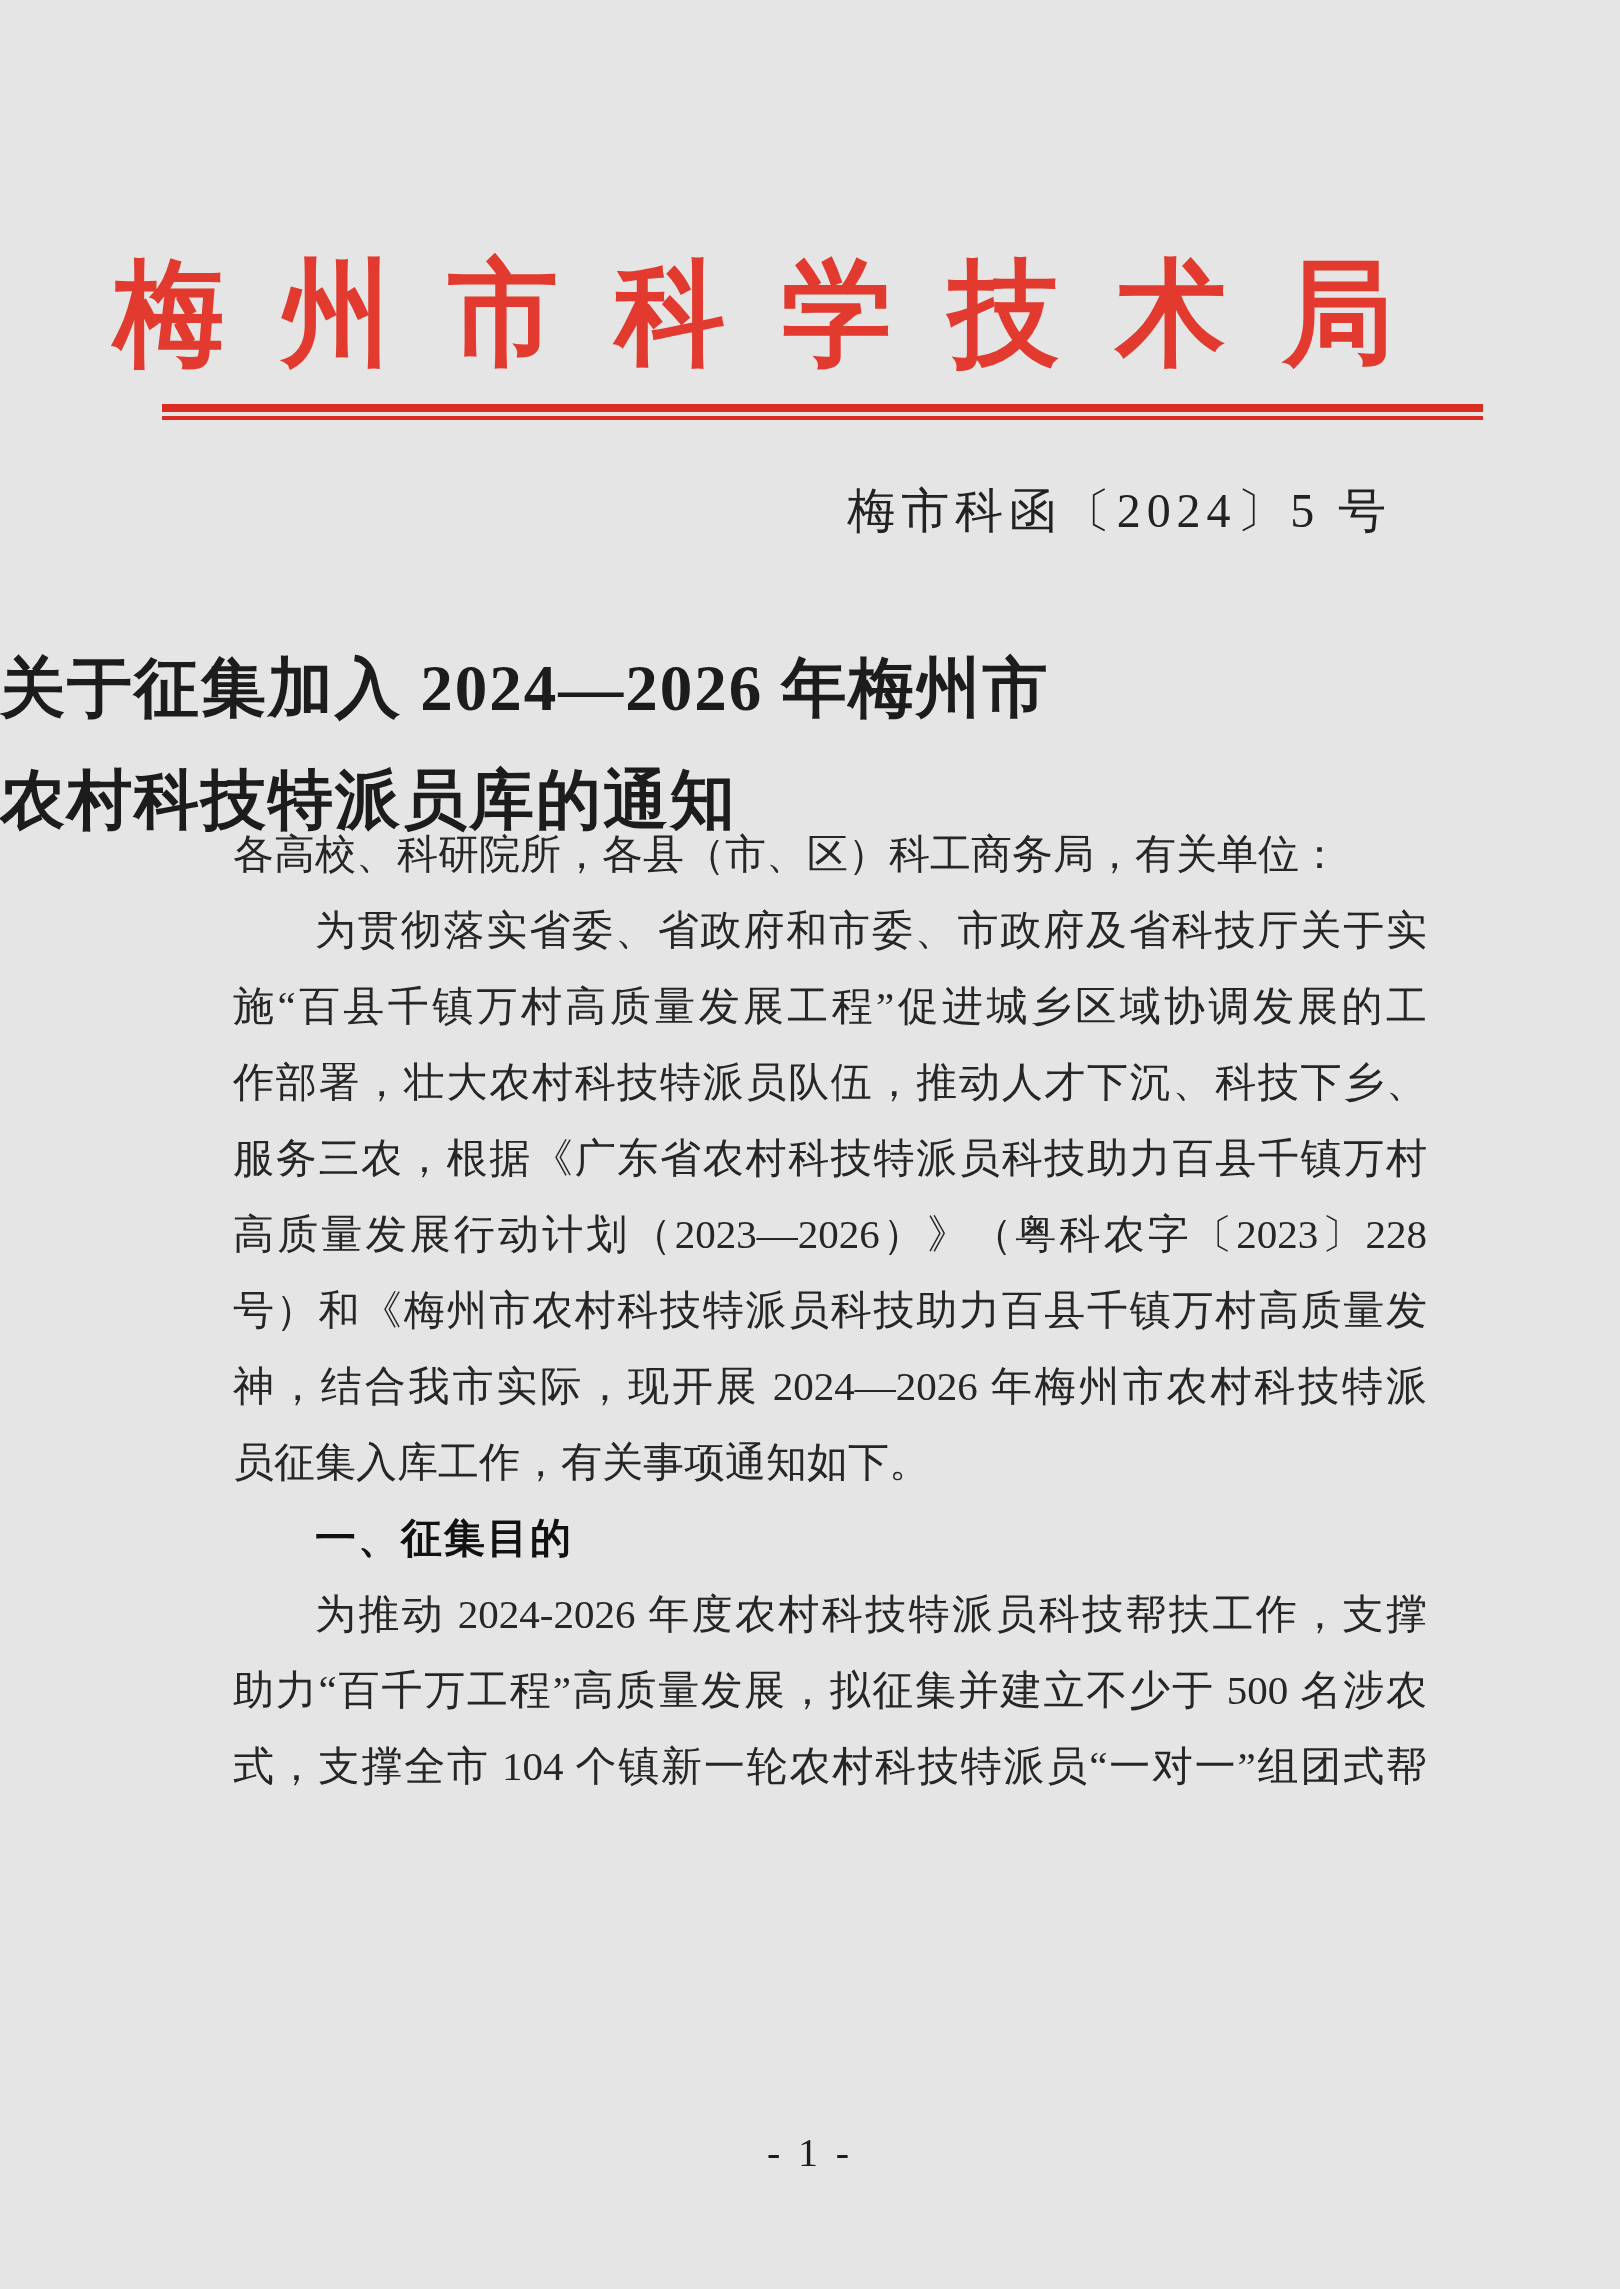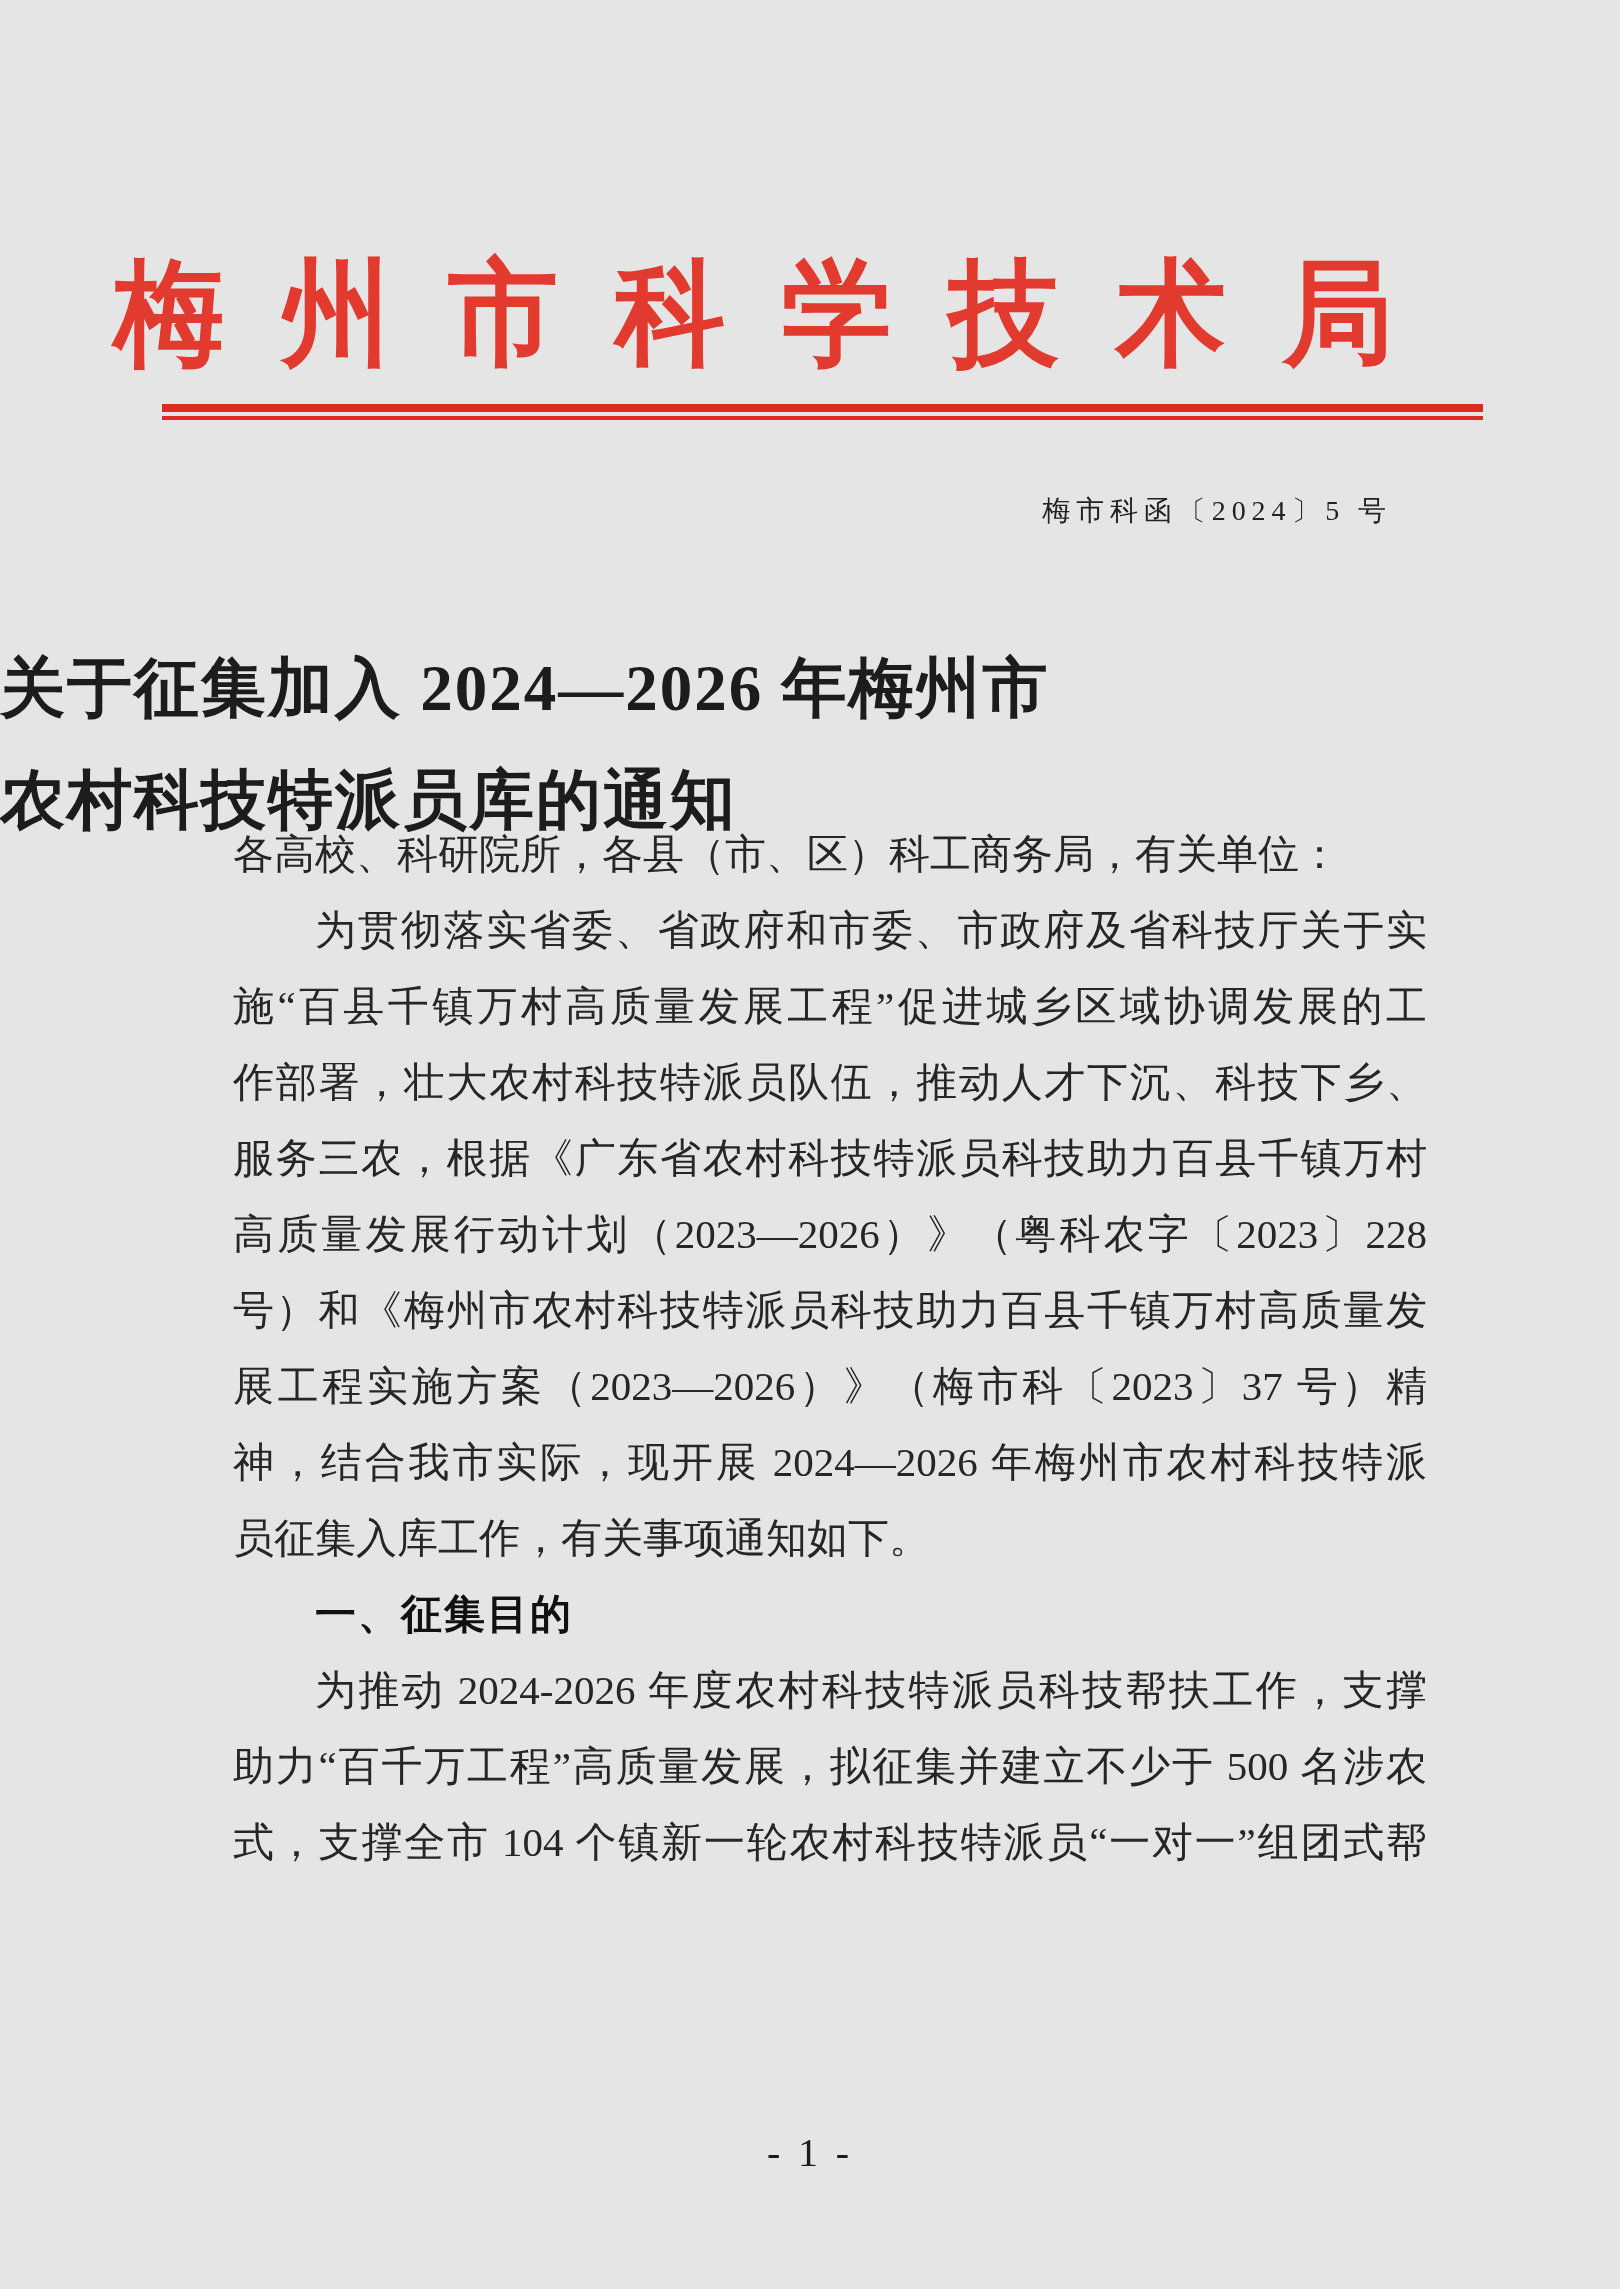--- a/index.html
+++ b/index.html
@@ -48,21 +48,21 @@
     left: 162px;
     width: 1321px;
     height: 3.9px;
   }
 
   
   .doc-number {
     position: absolute;
     top: 486px;
     right: 228px;
-    font-size: 28px;
+    font-size: 48px;
     line-height: 49px;
     letter-spacing: 5.9px;
     white-space: nowrap;
   }
 
   
   .notice-title {
     position: absolute;
     top: 632px;
     left: 0;
@@ -135,21 +135,20 @@
   </div>
 
   <div class="body-block">
     <div class="line">各高校、科研院所，各县（市、区）科工商务局，有关单位：</div>
     <div class="line full indent">为贯彻落实省委、省政府和市委、市政府及省科技厅关于实</div>
     <div class="line full">施“百县千镇万村高质量发展工程”促进城乡区域协调发展的工</div>
     <div class="line full">作部署，壮大农村科技特派员队伍，推动人才下沉、科技下乡、</div>
     <div class="line full">服务三农，根据《广东省农村科技特派员科技助力百县千镇万村</div>
     <div class="line full">高质量发展行动计划（2023—2026）》（粤科农字〔2023〕228</div>
     <div class="line full">号）和《梅州市农村科技特派员科技助力百县千镇万村高质量发</div>
-    <div class="line full">展工程实施方案（2023—2026）》（梅市科〔2023〕37 号）精</div>
     <div class="line full">神，结合我市实际，现开展 2024—2026 年梅州市农村科技特派</div>
     <div class="line">员征集入库工作，有关事项通知如下。</div>
     <div class="line indent heading">一、征集目的</div>
     <div class="line full indent">为推动 2024-2026 年度农村科技特派员科技帮扶工作，支撑</div>
     <div class="line full">助力“百千万工程”高质量发展，拟征集并建立不少于 500 名涉农</div>
     <div class="line full">式，支撑全市 104 个镇新一轮农村科技特派员“一对一”组团式帮</div>
   </div>
 
   <div class="page-number">- 1 -</div>
 

